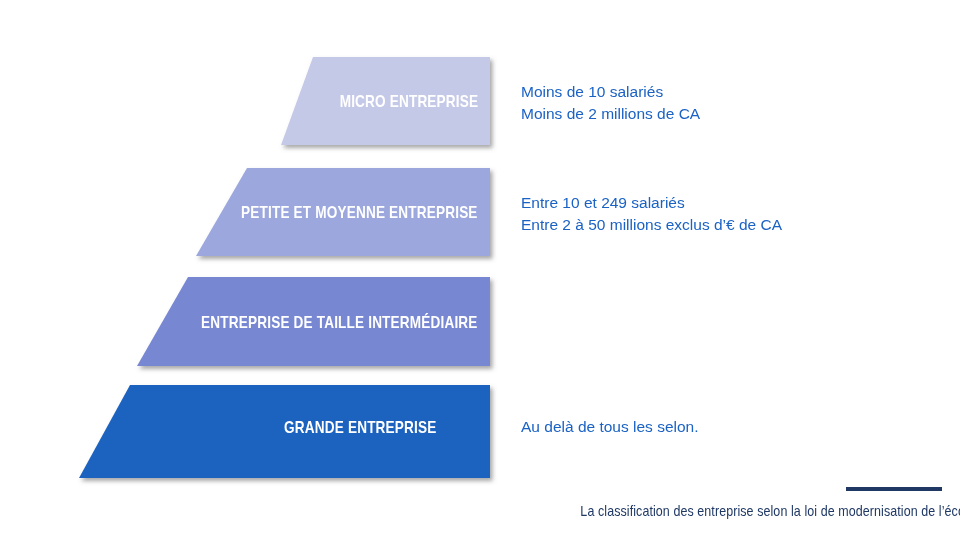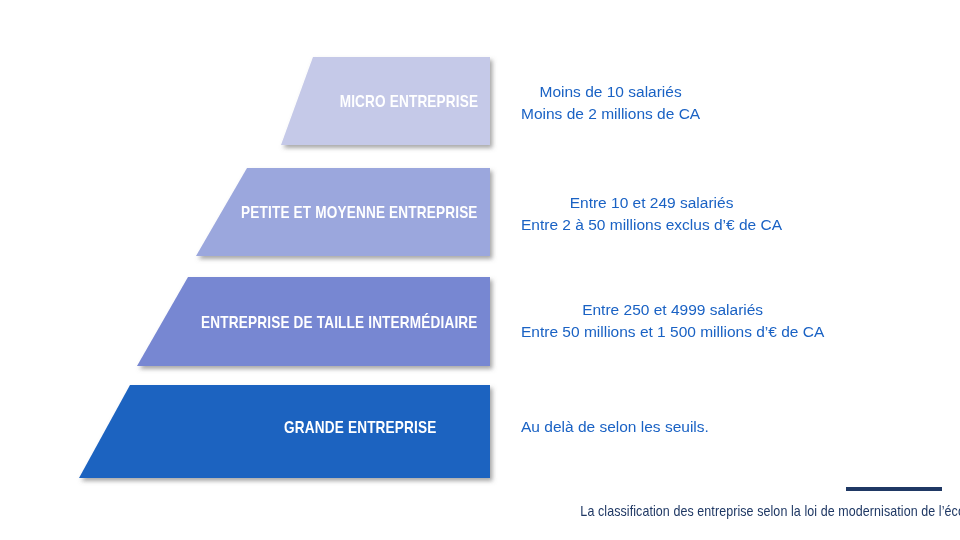--- a/index.html
+++ b/index.html
@@ -60,21 +60,20 @@
 
   
   .desc {
     position: absolute;
     left: 521px;
     color: #1a62c4;
     font-family: "Liberation Sans", sans-serif;
     font-size: 15.5px;
     line-height: 22px;
     white-space: pre-line;
-    text-align: center;
   }
   .desc-1 { top: 81px; }
   .desc-2 { top: 192px; }
   .desc-3 { top: 299px; }
   .desc-4 { top: 416px; }
 
   
   #footer-rule {
     position: absolute;
     left: 846px;
@@ -152,20 +151,18 @@
       </svg>
       <div class="tier-label">GRANDE ENTREPRISE</div>
     </div>
 
   </div>
 
   <div class="desc desc-1">Moins de 10 salariés
 Moins de 2 millions de CA</div>
   <div class="desc desc-2">Entre 10 et 249 salariés
 Entre 2 à 50 millions exclus d’€ de CA</div>
-  <div class="desc desc-3">Entre 250 et 4999 salariés
-Entre 50 millions  et 1 500 millions d’€ de CA</div>
-  <div class="desc desc-4">Au delà de selon les seuils.</div>
+  <div class="desc desc-4">Au delà de tous les selon.</div>
 
   <div id="footer-rule"></div>
   <div id="footer-caption">La classification des entreprise selon la loi de modernisation de l’économie</div>
 
 </div>
 
 </body></html>

